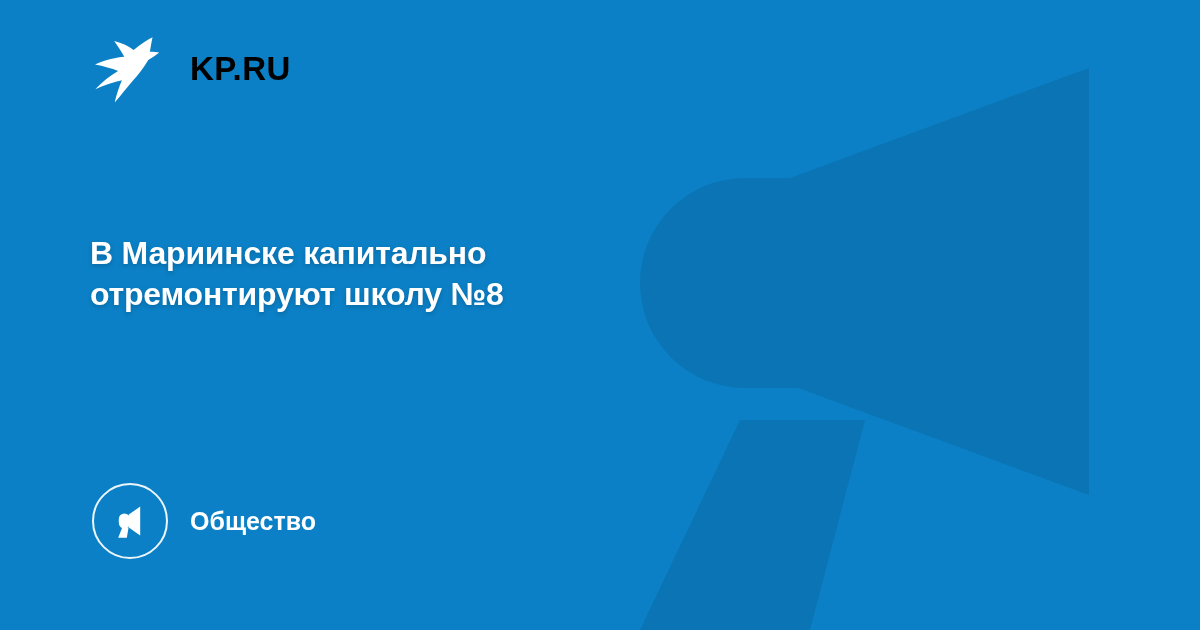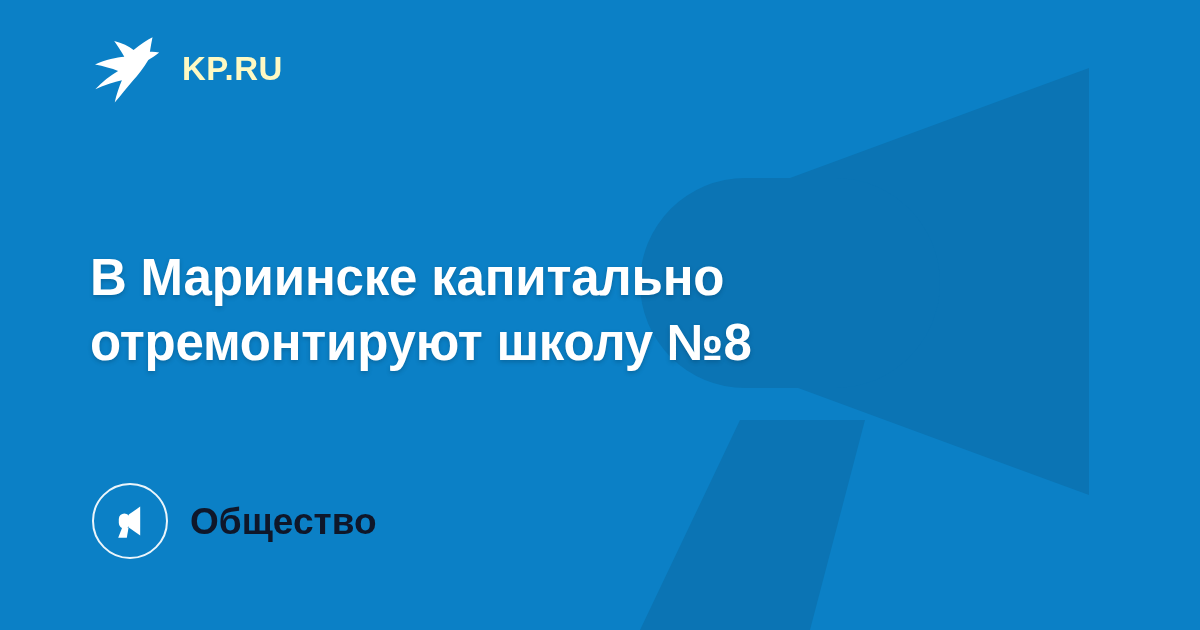--- a/index.html
+++ b/index.html
@@ -41,37 +41,38 @@
     align-items: center;
     gap: 18px;
     z-index: 5;
   }
   .brand-bird {
     width: 72px;
     height: 70px;
     display: block;
   }
   .brand-name {
-    color: #fef9c3;
+    color: #000000;
     font-size: 33px;
     font-weight: bold;
     letter-spacing: 0.5px;
     line-height: 1;
     white-space: nowrap;
+    margin-left: 8px;
   }
 
   
   .headline {
     position: absolute;
     left: 90px;
     top: 212px;
     width: 860px;
     z-index: 5;
     color: #ffffff;
-    font-size: 51px;
+    font-size: 32px;
     font-weight: bold;
     line-height: 1.27;
     letter-spacing: -0.2px;
     text-shadow: 0 2px 4px rgba(0, 42, 70, 0.28);
   }
   .headline-line {
     display: block;
     white-space: nowrap;
   }
 
@@ -93,22 +94,22 @@
     display: flex;
     align-items: center;
     justify-content: center;
     box-sizing: border-box;
     flex: 0 0 auto;
   }
   .category-circle svg {
     display: block;
   }
   .category-label {
-    color: #0f172a;
-    font-size: 37px;
+    color: #ffffff;
+    font-size: 25px;
     font-weight: bold;
     line-height: 1;
     white-space: nowrap;
   }
 </style>
 </head>
 <body>
 
 <div class="card">
 

